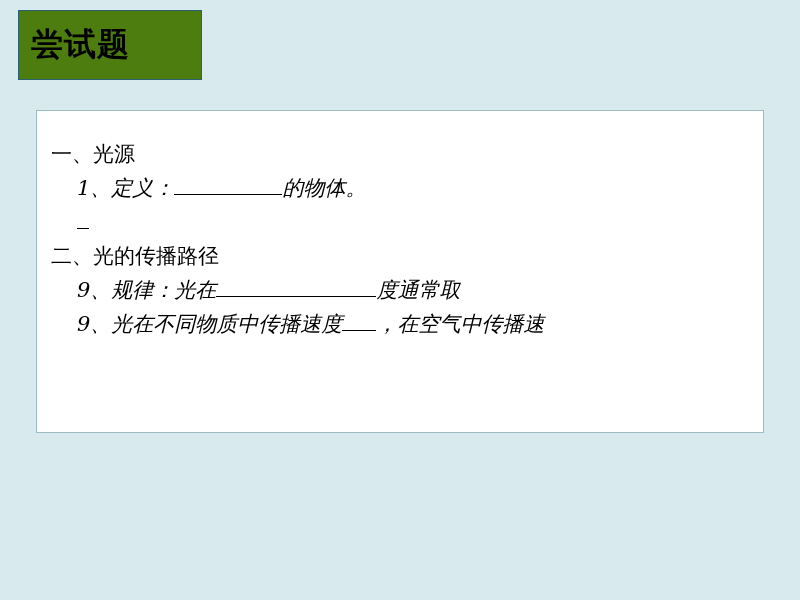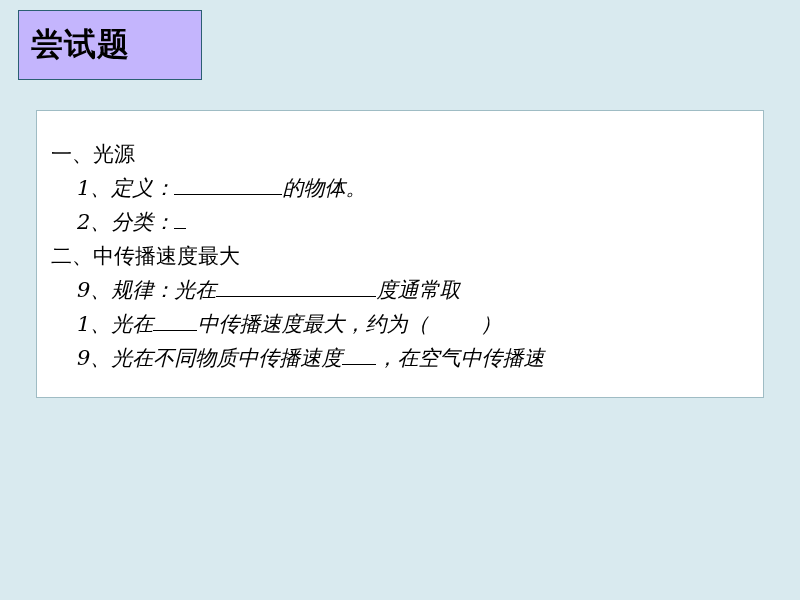--- a/index.html
+++ b/index.html
@@ -18,41 +18,41 @@
     width: 800px;
     height: 600px;
     box-sizing: border-box;
   }
   .title-box {
     position: absolute;
     left: 18px;
     top: 10px;
     width: 184px;
     height: 70px;
-    background: #c4b5fd;
+    background: #4d7c0f;
     border: 1px solid #2b5f72;
     box-sizing: border-box;
     display: flex;
     align-items: center;
   }
   .title-text {
     font-family: "DejaVu Serif", serif;
     font-size: 32px;
     font-weight: bold;
     color: #000000;
     letter-spacing: 1px;
     padding-left: 12px;
     line-height: 1.1;
   }
   .content-box {
     position: absolute;
     left: 36px;
     top: 110px;
     width: 728px;
-    height: 288px;
+    height: 323px;
     background: #ffffff;
     border: 1px solid #9fbcc4;
     box-sizing: border-box;
     padding: 26px 14px 10px 14px;
   }
   .lines {
     font-family: "DejaVu Serif", serif;
     font-size: 21px;
     color: #000000;
     line-height: 1.62;
@@ -89,28 +89,27 @@
     <div class="title-text">尝试题</div>
   </div>
 
   <div class="content-box">
     <div class="lines">
 
       <div class="line">一、光源</div>
 
       <div class="line indent"><span>1、定义：</span><span class="blank b-long"></span><span>的物体。</span></div>
 
-      <div class="line indent"><span>2、分类：</span><span class="blank b-tiny"></span></div>
+      <div class="line indent"><span class="blank b-tiny"></span></div>
 
-      <div class="line">二、中传播速度最大</div>
+      <div class="line">二、光的传播路径</div>
 
       <div class="line indent"><span>9、规律：光在</span><span class="blank b-xlong"></span><span>度通常取</span></div>
 
 
-      <div class="line indent"><span>1、光在</span><span class="blank b-short"></span><span>中传播速度最大，约为（</span><span class="paren"></span><span>）</span></div>
 
       <div class="line indent"><span>9、光在不同物质中传播速度</span><span class="blank b-mid"></span><span>，在空气中传播速</span></div>
 
 
     </div>
   </div>
 
 </div>
 
 </body></html>

